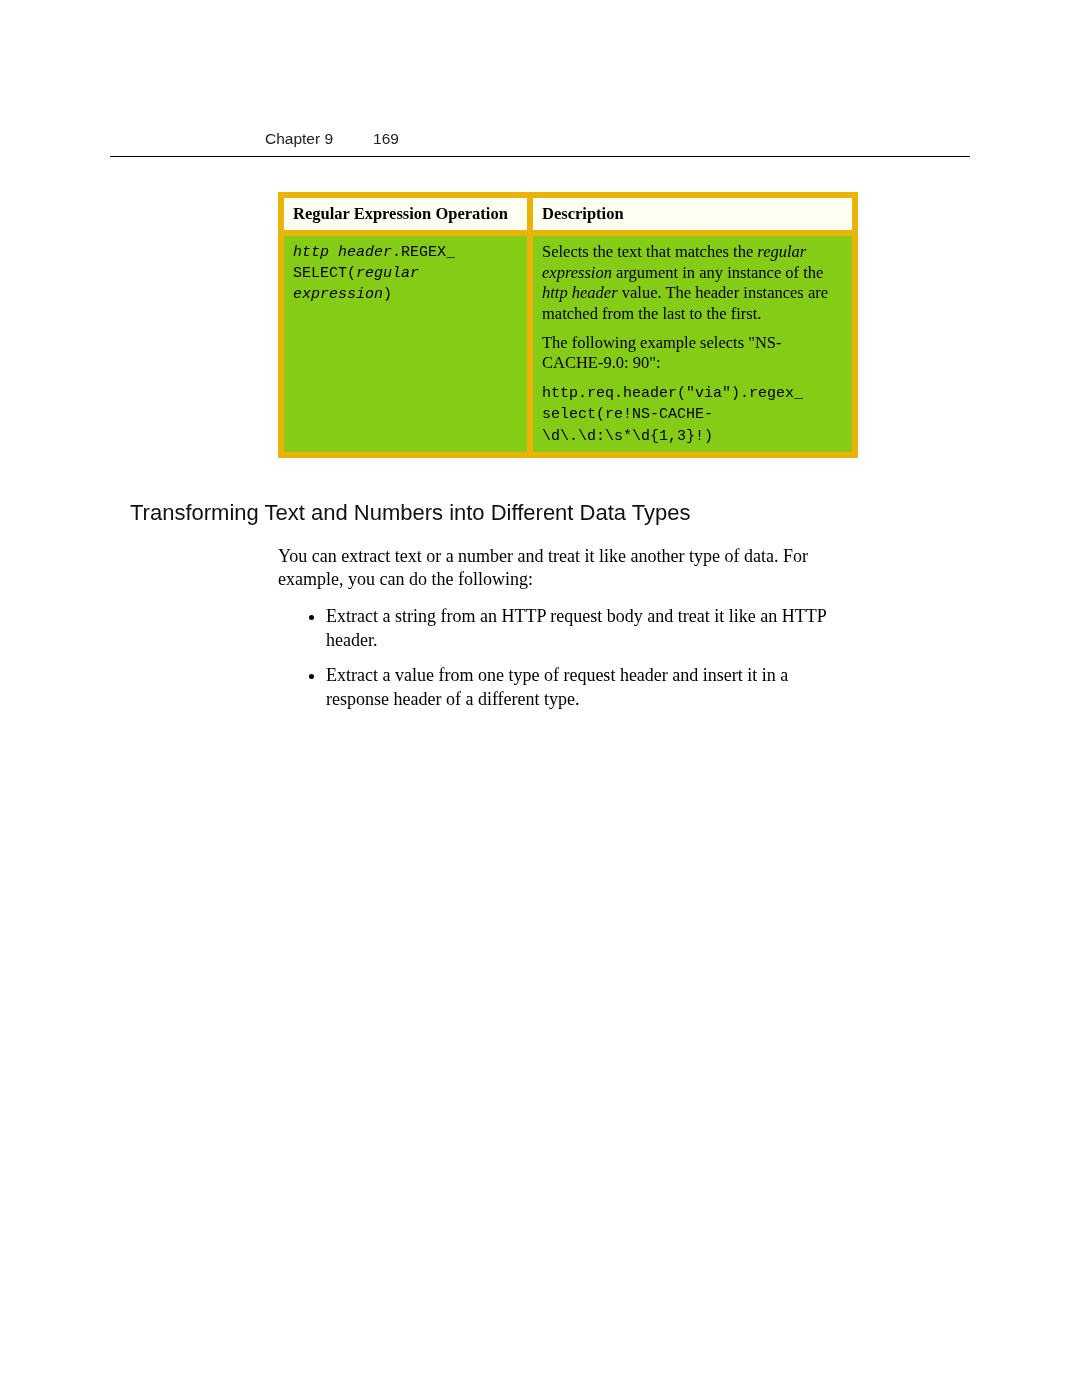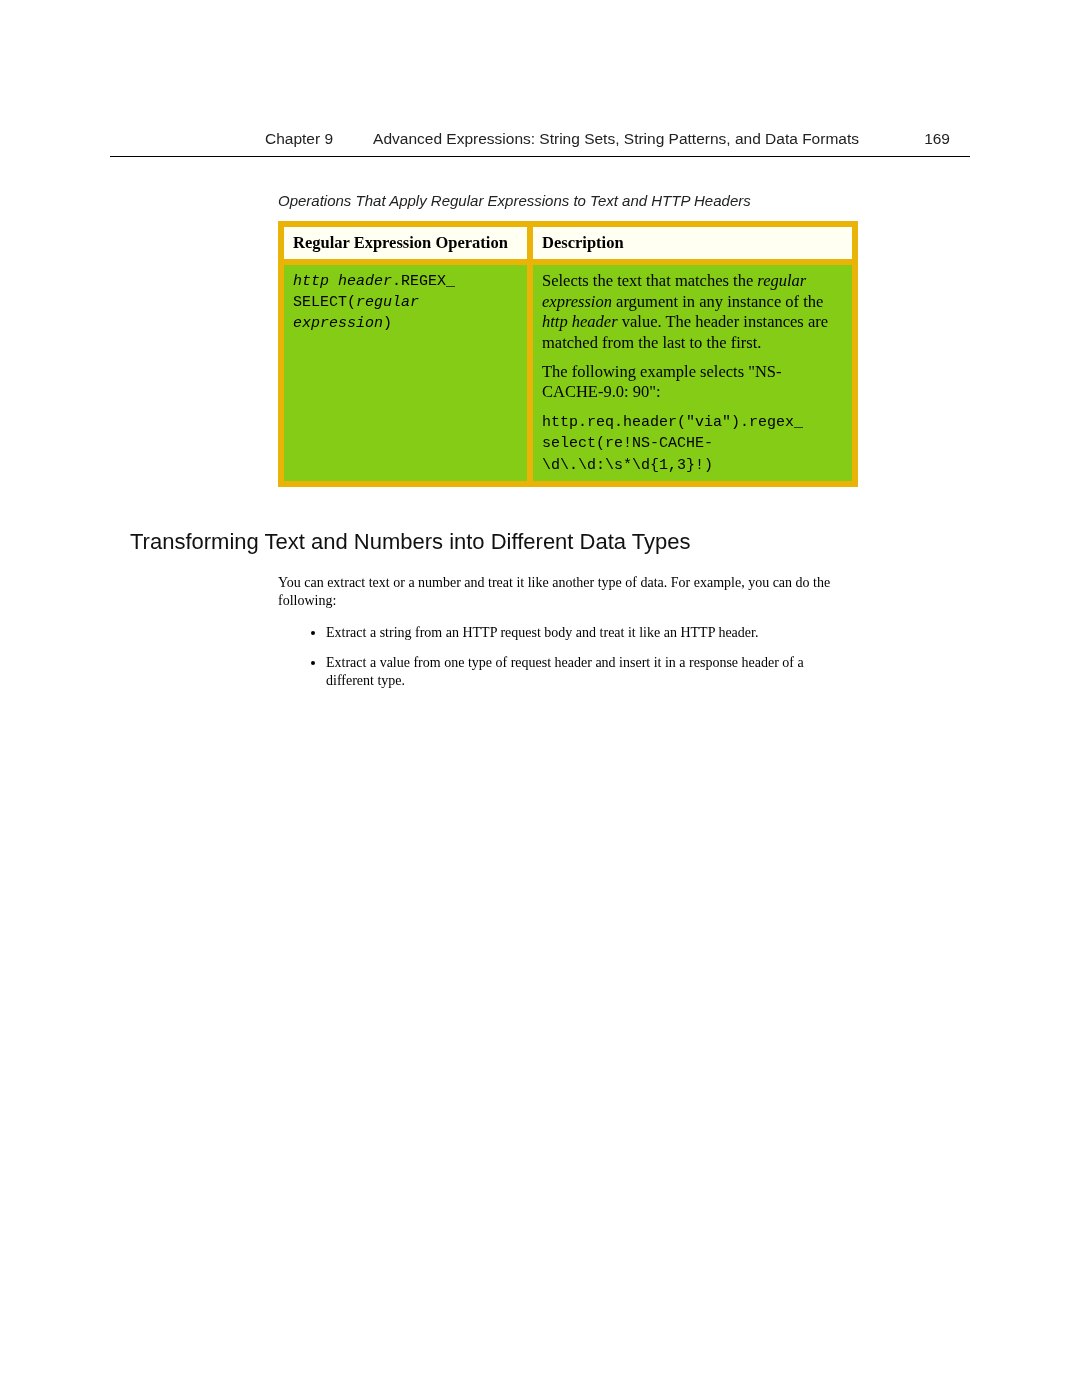--- a/index.html
+++ b/index.html
@@ -104,48 +104,46 @@
     font-weight: 400;
     font-size: 22px;
     color: #111;
     margin: 42px 0 18px 20px;
     line-height: 1.2;
     max-width: 720px;
   }
   .body-text {
     margin-left: 168px;
     max-width: 560px;
-    font-size: 14px;
+    font-size: 18px;
     line-height: 1.3;
   }
   .body-text p {
     margin: 0 0 14px 0;
   }
   .body-text ul {
     margin: 0 0 23px 0;
     padding-left: 48px;
   }
   .body-text ul li {
     margin-bottom: 12px;
   }
 </style>
 </head>
 <body>
 
 <div class="page">
 
   <div class="running-head">
     <span class="rh-chapter">Chapter 9</span>
-    <span class="rh-title">Advanced Expressions: String Sets, String Patterns, and Data Formats</span>
     <span class="rh-pagenum">169</span>
   </div>
   <hr class="header-rule">
 
   <div class="table-block">
-    <div class="table-caption">Operations That Apply Regular Expressions to Text and HTTP Headers</div>
     <table class="ops">
       <thead>
         <tr>
           <th>Regular Expression Operation</th>
           <th>Description</th>
         </tr>
       </thead>
       <tbody>
         <tr>
           <td class="op-cell">

